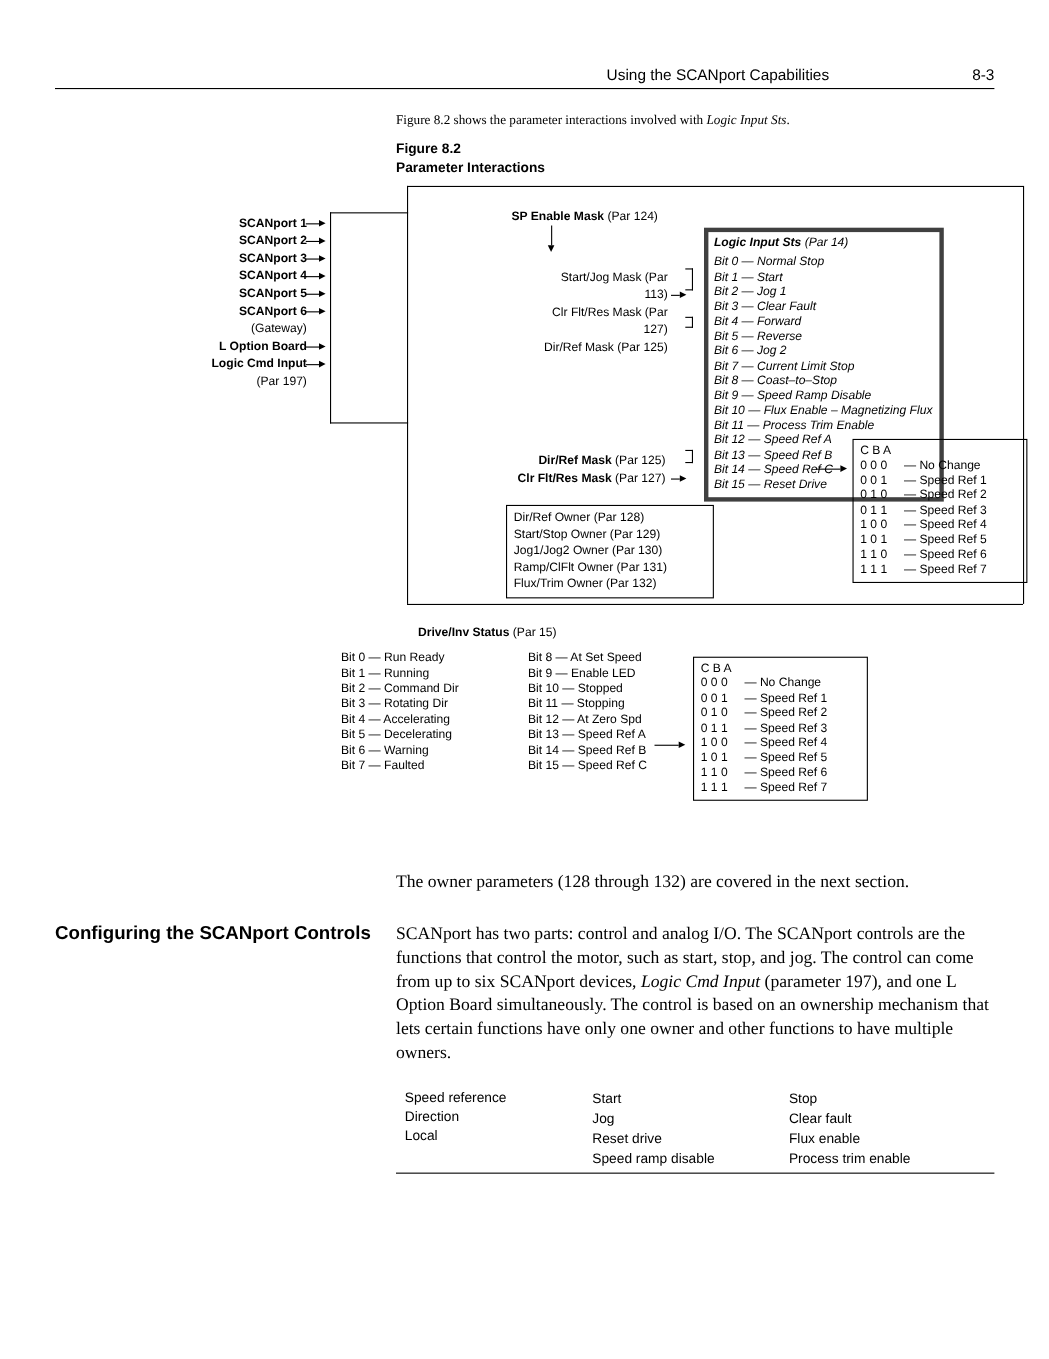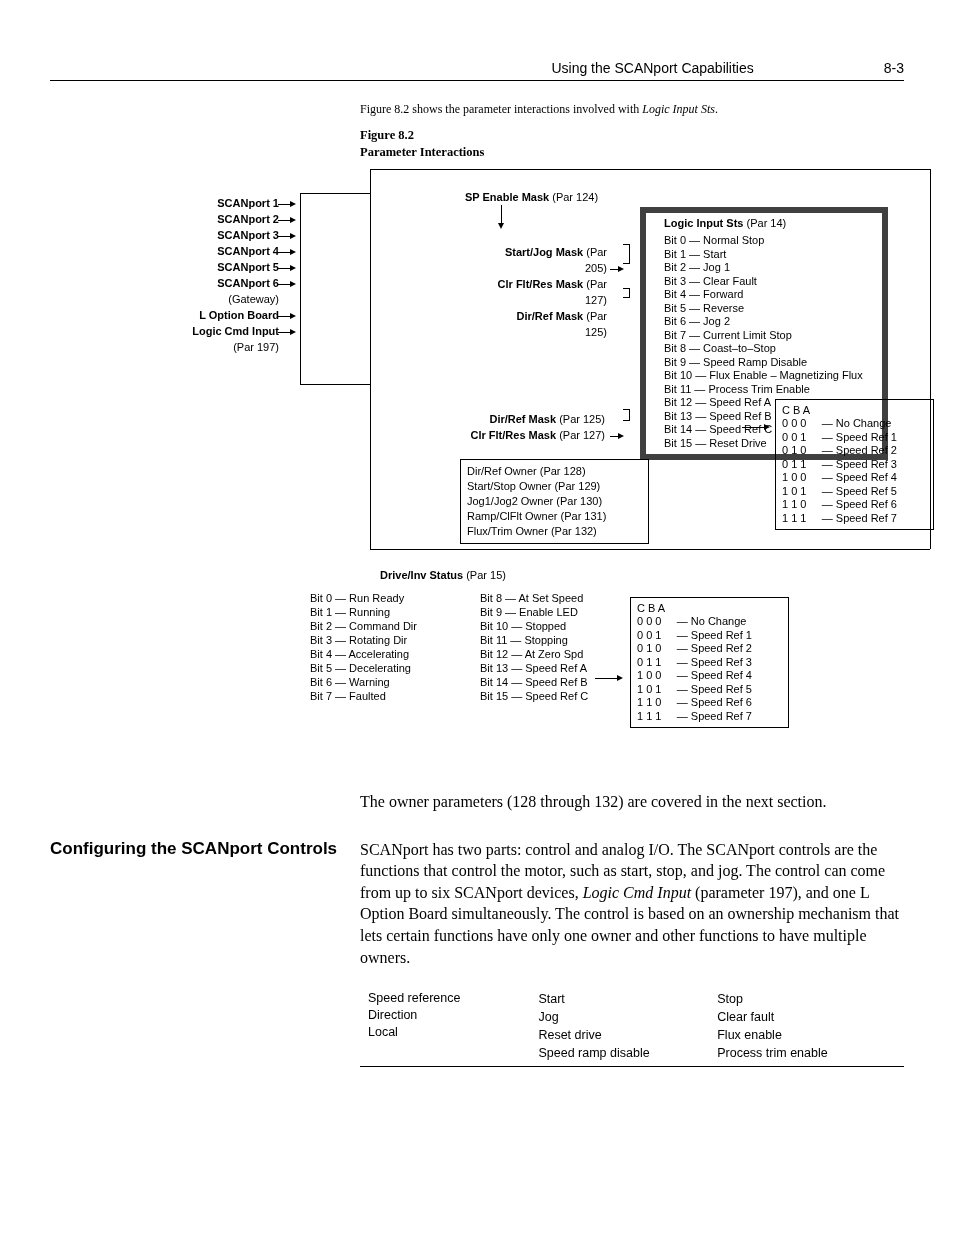--- a/index.html
+++ b/index.html
@@ -21,21 +21,21 @@
   .header-title { margin-right: 130px; }
   .page-num { }
   .body-col {
     margin-left: 310px;
     font-family: "Times New Roman", serif;
     font-size: 12px;
     line-height: 1.35;
   }
   .body-col .italic { font-style: italic; }
   .fig-caption {
-    font-family: Liberation Serif, serif;
+    font-family: Liberation Sans, sans-serif;
     font-size: 12.5px;
     font-weight: bold;
     margin-top: 10px;
     margin-bottom: 8px;
   }
   
   .diagram {
     position: relative;
     height: 390px;
     margin: 0 20px 0 110px;
@@ -61,27 +61,27 @@
   .inputs-arrows div { height:16px; }
   .inputs-box { position:absolute; left:140px; top:24px; width:70px; height:190px; border-top:1px solid #000; border-left:1px solid #000; border-bottom:1px solid #000; }
 
   .sp-enable { position:absolute; left:305px; top:22px; font-size:11px; }
   .sp-enable .b { font-weight:bold; }
   .sp-arrow { position:absolute; left:338px; top:36px; }
   .sp-arrow .line { display:block; width:0; height:18px; border-left:1px solid #000; margin:0 auto;}
   .sp-arrow .head { width:0;height:0;border-left:3px solid transparent;border-right:3px solid transparent;border-top:6px solid #000; }
 
   .mask-group { position:absolute; left:302px; top:75px; text-align:right; line-height:16px; font-size:11px; width:145px; }
-  .mask-group .b { font-weight:bold;padding-left:32px; }
+  .mask-group .b { font-weight:normal;padding-left:32px; }
   .mask-arrows { position:absolute; left:450px; top:77px; }
   .mask-arrows div { height:16px; }
   .bracket1 { position:absolute; left:463px; top:75px; width:6px; height:18px; border-top:1px solid #000; border-bottom:1px solid #000; border-right:1px solid #000;}
   .bracket2 { position:absolute; left:463px; top:119px; width:6px; height:8px; border-top:1px solid #000; border-bottom:1px solid #000; border-right:1px solid #000;}
 
-  .logic-box { position:absolute; left:480px; top:38px; width:200px; padding:4px 18px; border:6px solid #404040; font-size:11px; line-height:13.5px; }
+  .logic-box { position:absolute; left:480px; top:38px; width:200px; padding:4px 5px; border:4px solid #404040; font-size:11px; line-height:13.5px;font-style:italic; }
   .logic-box .title .b { font-weight:bold; }
 
   .mask-group2 { position:absolute; left:300px; top:242px; text-align:right; line-height:16px; font-size:11px; width:145px;}
   .mask-group2 .b { font-weight:bold; }
   .mask-arrows2 { position:absolute; left:450px; top:244px; }
   .mask-arrows2 div { height:16px; }
   .bracket3 { position:absolute; left:463px; top:240px; width:6px; height:10px; border-top:1px solid #000; border-bottom:1px solid #000; border-right:1px solid #000;}
 
   .owner-box { position:absolute; left:300px; top:290px; width:175px; padding:4px 6px; border:1px solid #000; font-size:11px; line-height:15px;}
   .owner-box .b { font-weight:normal; }
@@ -177,21 +177,21 @@
 
   <div class="sp-enable">
     <span class="b">SP Enable Mask</span><span> (Par 124)</span>
   </div>
   <div class="sp-arrow">
       <span class="line"></span>
       <div class="head"></div>
     </div>
 
   <div class="mask-group">
-    <div><span class="b">Start/Jog Mask</span><span> (Par 205)</span></div>
+    <div><span class="b">Start/Jog Mask</span><span> (Par 113)</span></div>
     <div><span class="b">Clr Flt/Res Mask</span><span> (Par 127)</span></div>
     <div><span class="b">Dir/Ref Mask</span><span> (Par 125)</span></div>
   </div>
   <div class="mask-arrows">
     <div></div>
     <div><span class="arrow-line" style="width:8px"></span><span class="arrow-r"></span></div>
     <div></div>
   </div>
   <div class="bracket1"></div>
   <div class="bracket2"></div>

